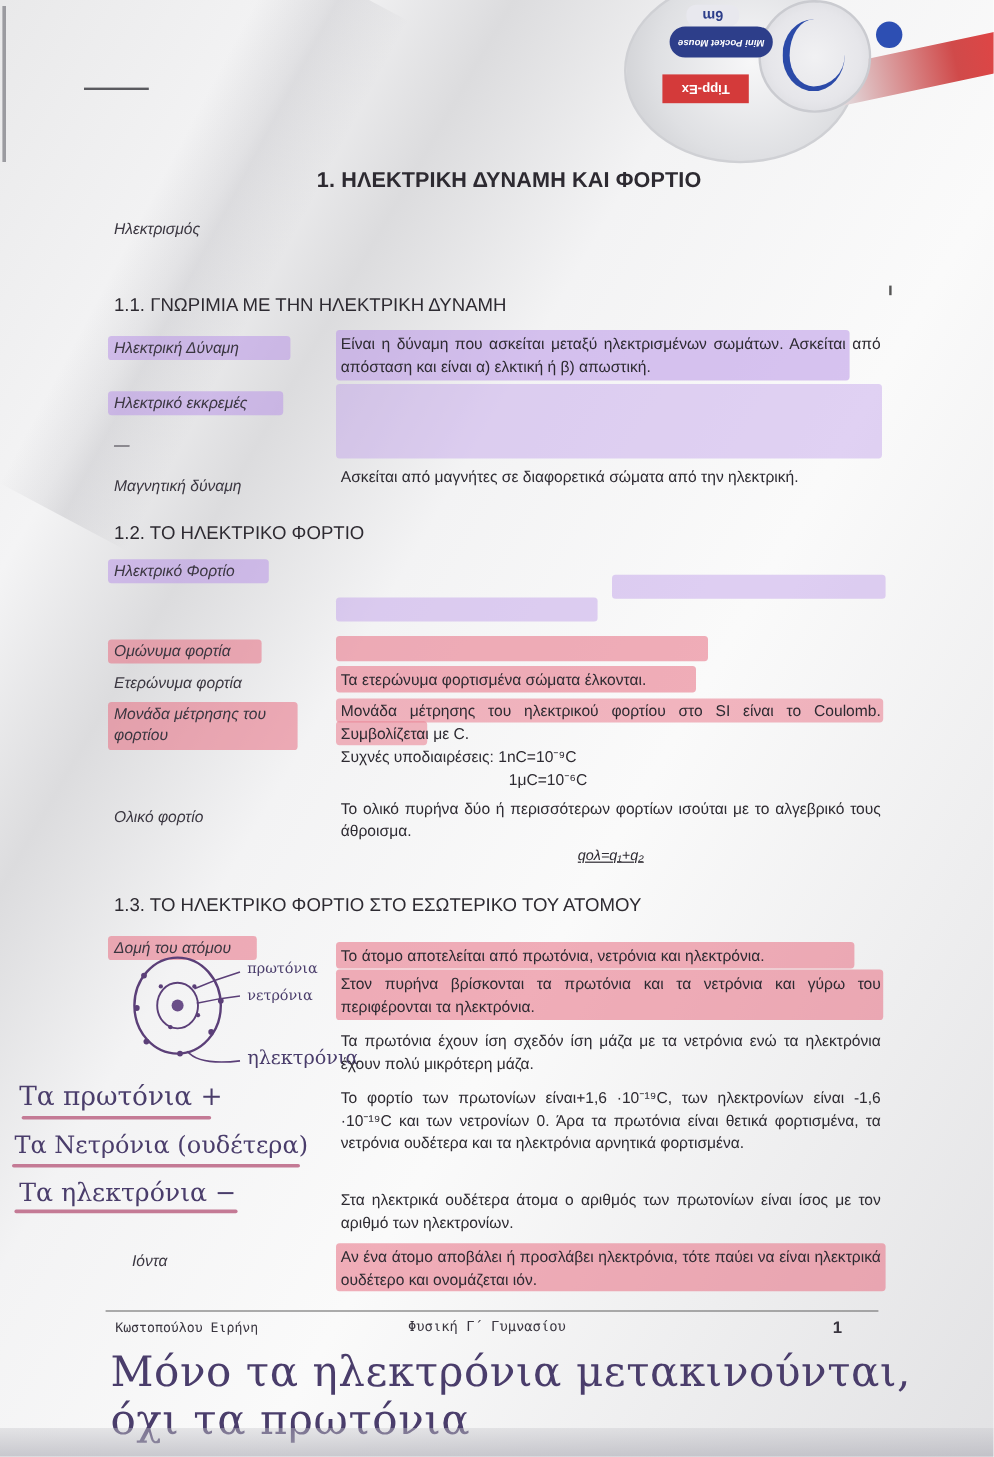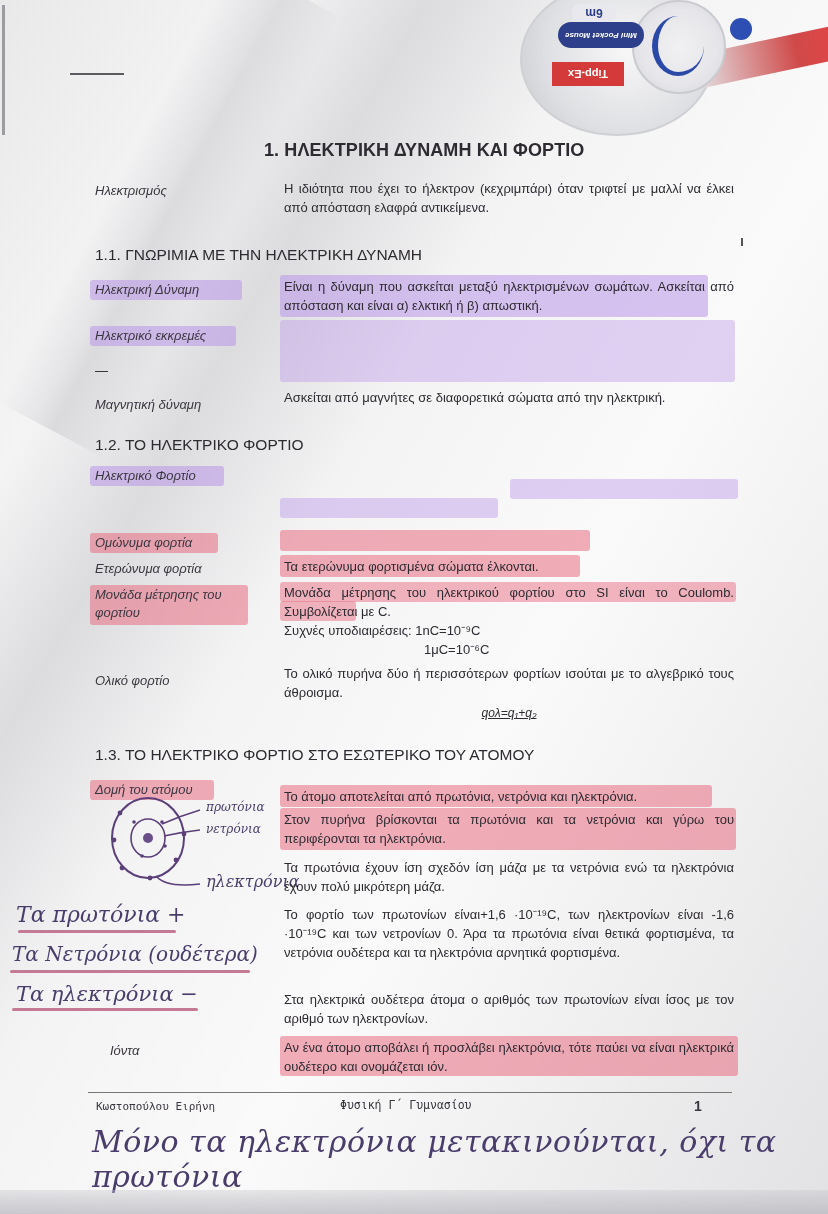--- a/index.html
+++ b/index.html
@@ -35,21 +35,21 @@
   .def{position:absolute;left:284px;width:450px;font-size:13px;line-height:19px;color:#2d2a31;text-align:justify;}
   .box-p{position:absolute;background:rgba(186,150,232,.55);border-radius:3px;}
   .box-r{position:absolute;background:rgba(232,110,130,.55);border-radius:3px;}
   b{font-weight:bold;}
   i{font-style:italic;}
   .center{text-align:center;}
   .footer-line{position:absolute;left:88px;top:1092px;width:644px;height:1px;background:#777;}
   .footer-author{position:absolute;left:96px;top:1100px;font-family:"DejaVu Sans Mono",monospace;font-size:11px;color:#3a3640;}
   .footer-course{position:absolute;left:340px;top:1098px;font-family:"DejaVu Sans Mono",monospace;font-size:11.5px;color:#3a3640;}
   .footer-page{position:absolute;left:694px;top:1098px;font-size:14px;font-weight:bold;color:#3a3640;}
-  .hand{position:absolute;font-family:"DejaVu Serif",serif;font-style:italic;color:#4a3d6b;}
+  .hand{position:absolute;font-family:"DejaVu Serif",serif;color:#4a3d6b;}
   .hand-ul{position:absolute;height:3px;background:#c47a95;border-radius:2px;}
   .margin-tick{position:absolute;left:741px;top:238px;width:2px;height:8px;background:#555;}
 </style>
 </head>
 <body>
 
 <div class="page">
   <div class="shadow-band"></div>
   <div class="edge"></div>
   <div class="dash"></div>
@@ -62,21 +62,20 @@
     <div class="tx-swoosh"></div>
     <div class="tx-dot"></div>
     <div class="tx-label-6m">6m</div>
     <div class="tx-label-brand">Mini Pocket Mouse</div>
     <div class="tx-label-red">Tipp-Ex</div>
   </div>
 
   <div class="title">1. ΗΛΕΚΤΡΙΚΗ ΔΥΝΑΜΗ ΚΑΙ ΦΟΡΤΙΟ</div>
 
   <div class="term" style="top:182px;">Ηλεκτρισμός</div>
-  <div class="def" style="top:179px;">Η ιδιότητα που έχει το ήλεκτρον (κεχριμπάρι) όταν τριφτεί με μαλλί να έλκει από απόσταση ελαφρά αντικείμενα.</div>
 
   <div class="h2" style="top:246px;">1.1. ΓΝΩΡΙΜΙΑ ΜΕ ΤΗΝ ΗΛΕΚΤΡΙΚΗ ΔΥΝΑΜΗ</div>
 
   <div class="box-p" style="left:90px;top:280px;width:152px;height:20px;"></div>
   <div class="term" style="top:281px;">Ηλεκτρική Δύναμη</div>
   <div class="box-p" style="left:280px;top:275px;width:428px;height:42px;"></div>
   <div class="def" style="top:277px;">Είναι η δύναμη που ασκείται μεταξύ ηλεκτρισμένων σωμάτων. Ασκείται από απόσταση και είναι α) ελκτική ή β) απωστική.</div>
 
   <div class="box-p" style="left:90px;top:326px;width:146px;height:20px;"></div>
   <div class="term" style="top:327px;">Ηλεκτρικό εκκρεμές</div>
@@ -159,16 +158,16 @@
 
   <div class="term" style="top:1042px;left:110px;">Ιόντα</div>
   <div class="box-r" style="left:280px;top:1036px;width:458px;height:40px;"></div>
   <div class="def" style="top:1038px;">Αν ένα άτομο αποβάλει ή προσλάβει ηλεκτρόνια, τότε παύει να είναι ηλεκτρικά ουδέτερο και ονομάζεται ιόν.</div>
 
   <div class="footer-line"></div>
   <div class="footer-author">Κωστοπούλου Ειρήνη</div>
   <div class="footer-course">Φυσική Γ΄ Γυμνασίου</div>
   <div class="footer-page">1</div>
 
-  <div class="hand" style="left:92px;top:1124px;font-size:30px;letter-spacing:.5px;">Μόνο τα ηλεκτρόνια μετακινούνται, όχι τα πρωτόνια</div>
+  <div class="hand" style="left:92px;top:1124px;font-size:35px;letter-spacing:.5px;">Μόνο τα ηλεκτρόνια μετακινούνται, όχι τα πρωτόνια</div>
 
   <div style="position:absolute;left:0;top:1190px;width:828px;height:24px;background:linear-gradient(180deg,rgba(200,200,205,.4),rgba(180,180,188,.7));"></div>
 </div>
 
 </body></html>

